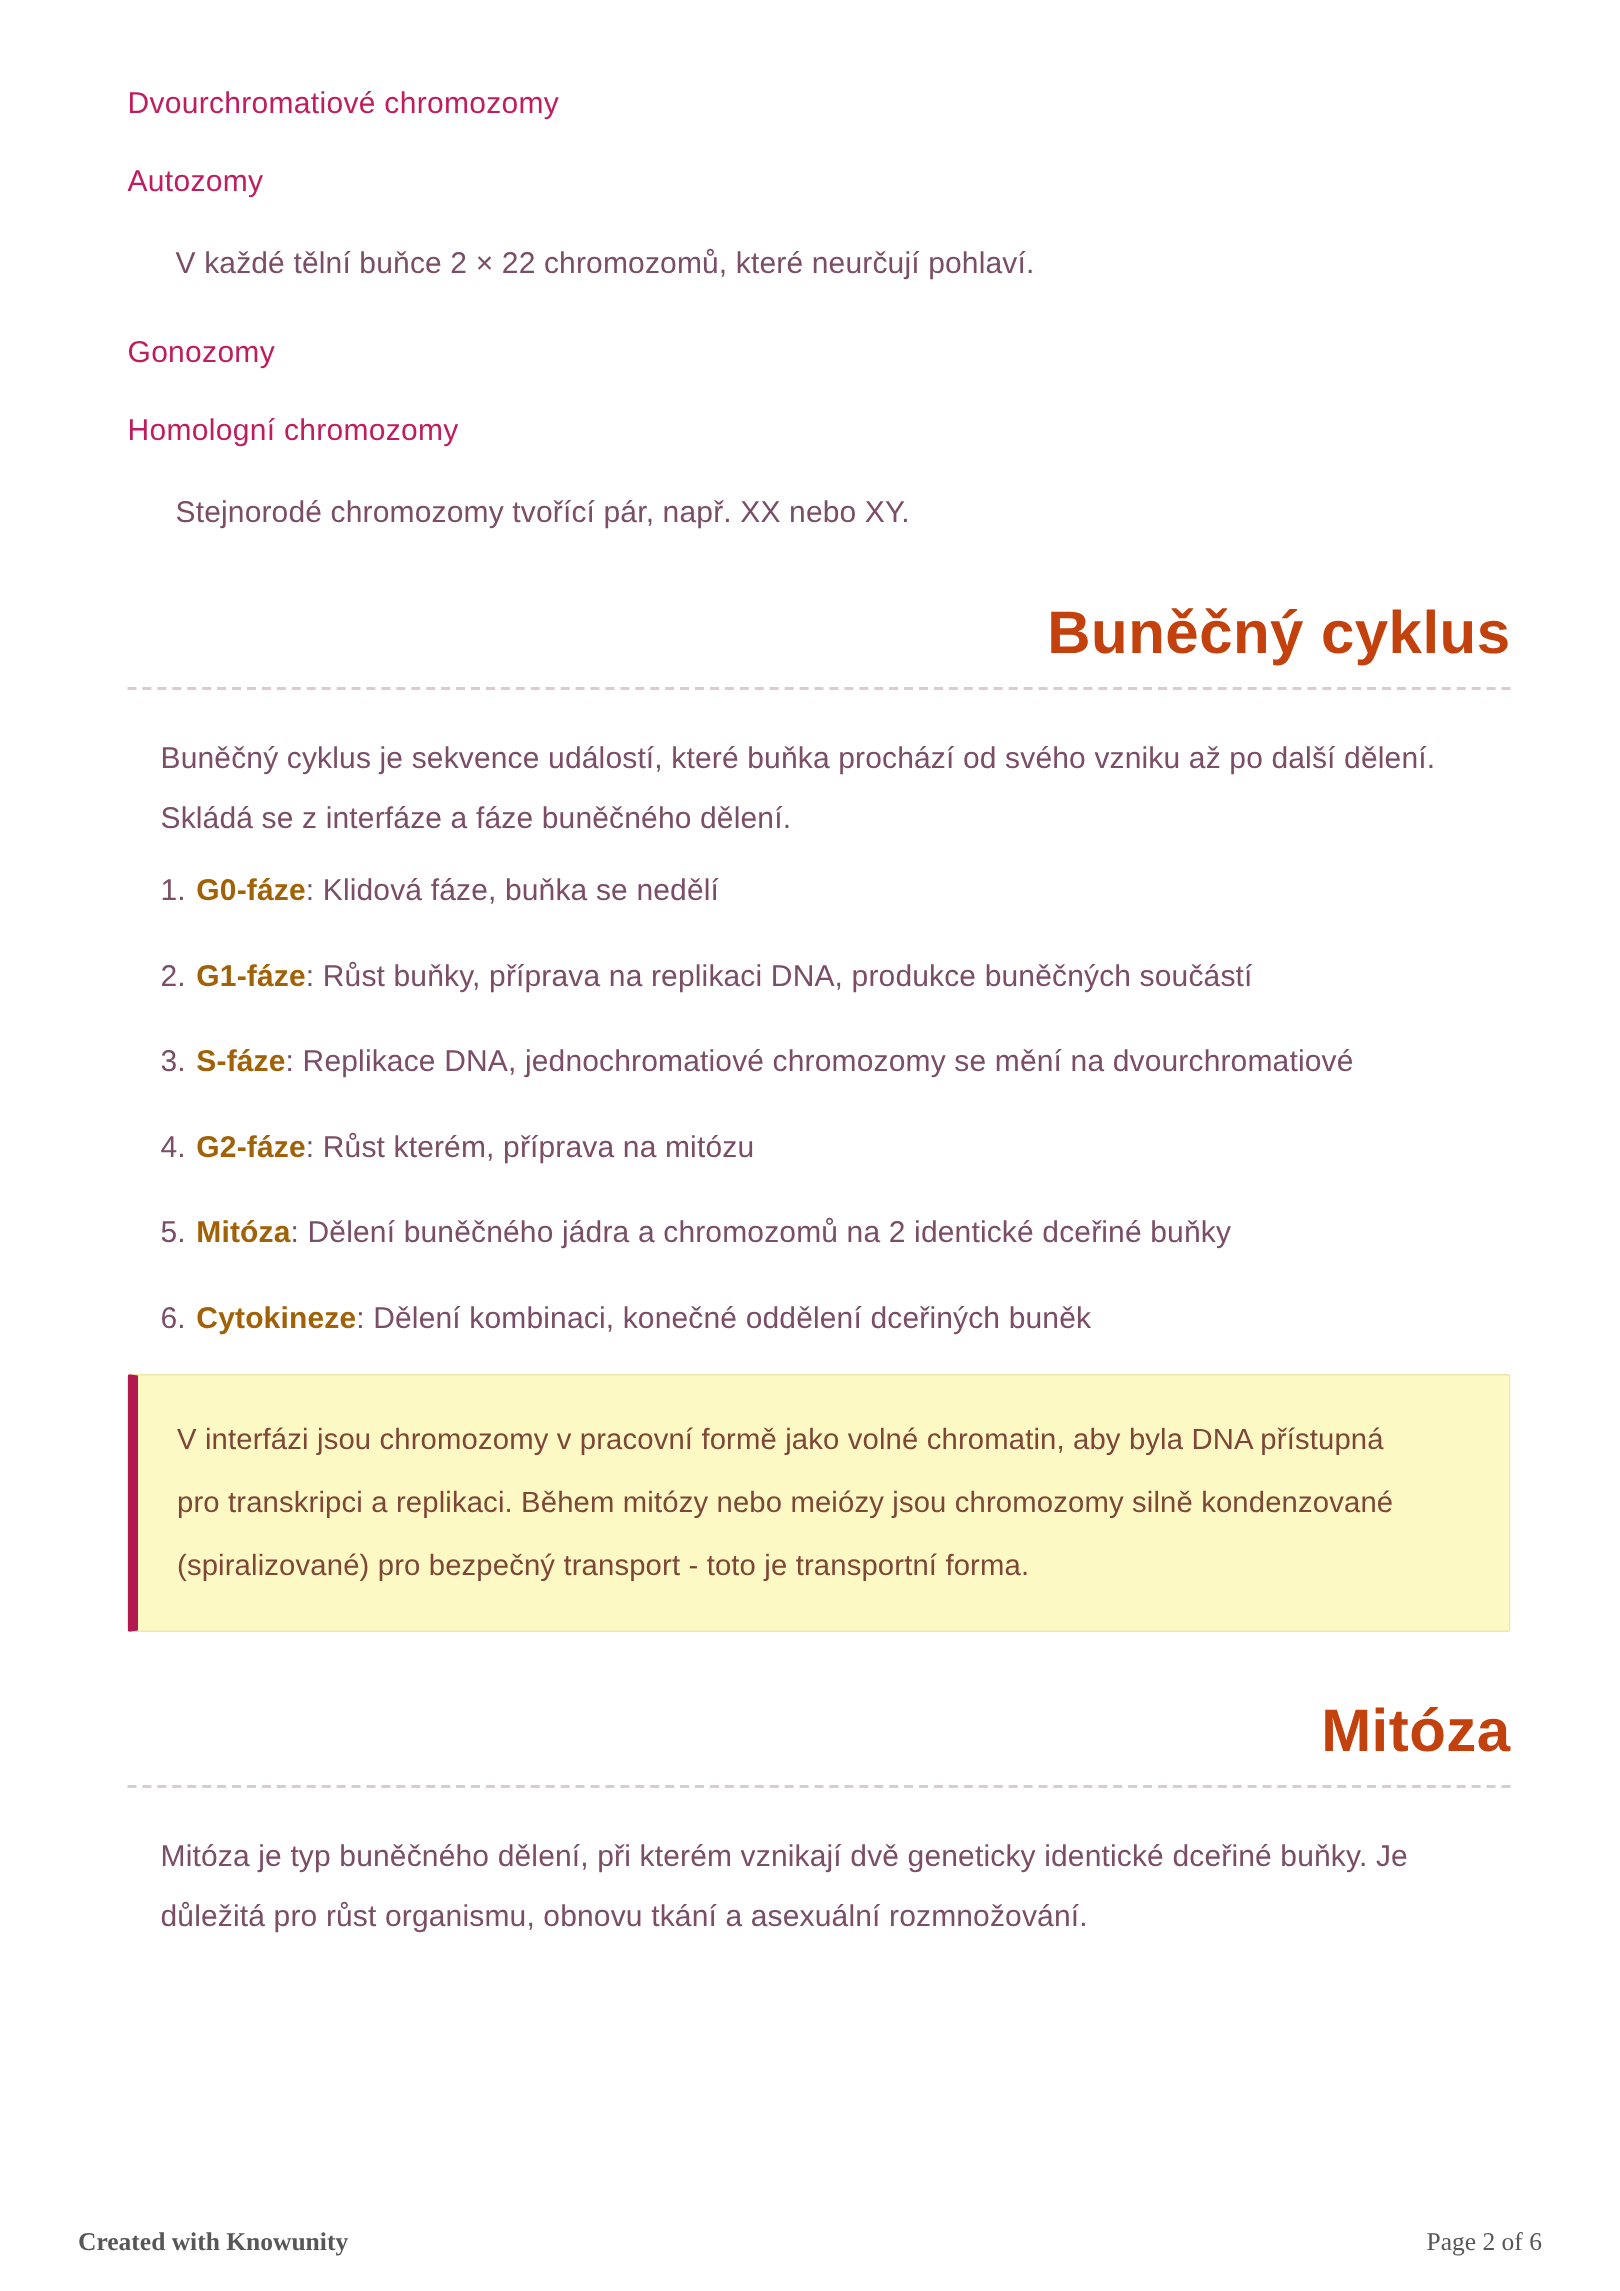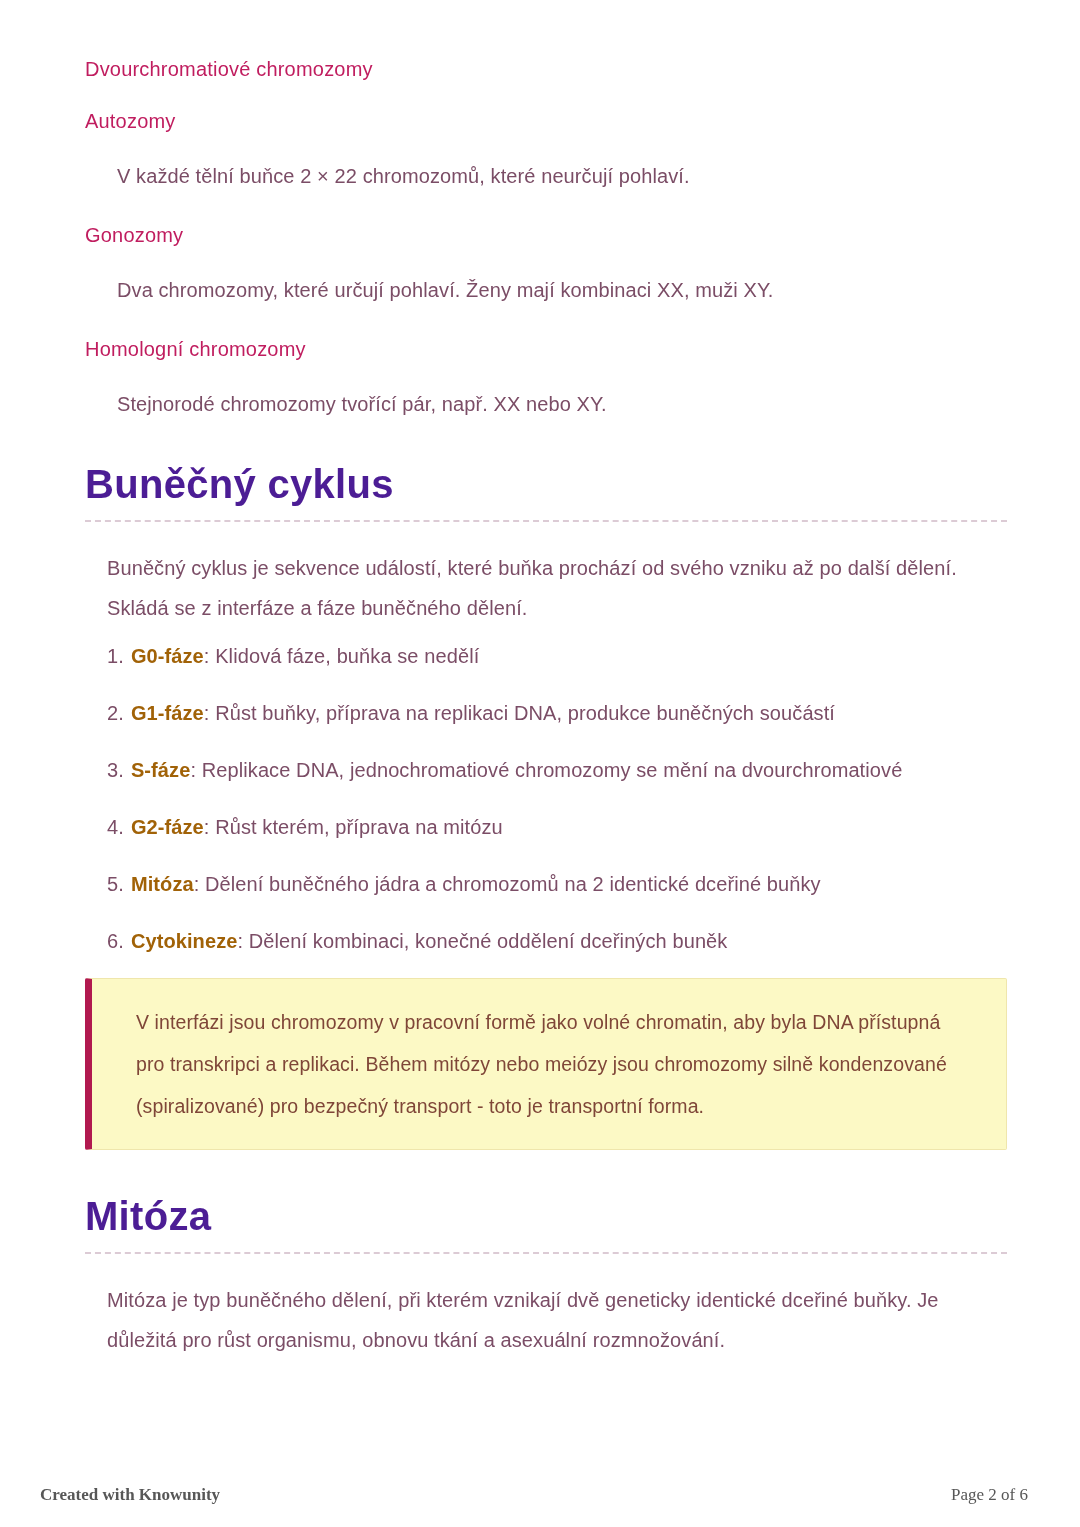--- a/index.html
+++ b/index.html
@@ -26,59 +26,60 @@
   .body-text {
     color: #7B4D66;
     font-size: 20px;
     line-height: 40px;
     letter-spacing: 0.1px;
   }
   .def-text {
     margin: 22px 0 0 32px;
   }
   .section-title {
-    color: #4c1d95;
+    color: #c2410c;
     font-size: 40px;
     font-weight: 700;
     line-height: 48px;
     letter-spacing: 0.3px;
     margin-top: 36px;
     padding-bottom: 12px;
     border-bottom: 2px dashed #DCCBD5;
+    text-align: right;
   }
   .section-title.mitosis { margin-top: 42px; }
   .lead { margin-top: 26px; margin-left: 22px; }
   .phase-list { margin-top: 8px; }
   .phase-item {
     line-height: 40px;
     margin-bottom: 17px;
     padding-left: 22px;
     font-size: 20px;
     color: #7B4D66;
     letter-spacing: 0.1px;
   }
   .phase-num { margin-right: 7px; }
   .phase-term { font-weight: 700; color: #a16207; }
   .callout {
     margin-top: 6px;
     background: #FCF9C5;
     border: 1px solid #EFE6AC;
     border-left: 7px solid #B1194F;
     border-radius: 2px;
-    padding: 22px 52px 22px 44px;
+    padding: 22px 52px 22px 26px;
   }
   .callout-text {
     color: #7F4638;
     font-size: 19.5px;
     line-height: 42px;
     letter-spacing: 0.1px;
   }
   .page-footer {
     position: absolute;
-    left: 40px;
+    left: 52px;
     right: 52px;
     bottom: 22px;
     display: flex;
     justify-content: space-between;
     align-items: baseline;
     font-family: "Liberation Serif", "DejaVu Serif", serif;
     color: #575757;
     font-size: 17px;
   }
   .footer-credit { font-weight: 700; }
@@ -87,21 +88,20 @@
 <body>
 
 <div class="content">
 
   <h4 class="subheading">Dvourchromatiové chromozomy</h4>
 
   <h4 class="subheading">Autozomy</h4>
   <p class="body-text def-text">V každé tělní buňce 2 × 22 chromozomů, které neurčují pohlaví.</p>
 
   <h4 class="subheading">Gonozomy</h4>
-  <p class="body-text def-text">Dva chromozomy, které určují pohlaví. Ženy mají kombinaci XX, muži XY.</p>
 
   <h4 class="subheading">Homologní chromozomy</h4>
   <p class="body-text def-text">Stejnorodé chromozomy tvořící pár, např. XX nebo XY.</p>
 
   <h1 class="section-title">Buněčný cyklus</h1>
 
   <p class="body-text lead">Buněčný cyklus je sekvence událostí, které buňka prochází od svého vzniku až po další dělení. Skládá se z interfáze a fáze buněčného dělení.</p>
 
   <div class="phase-list">
     <div class="phase-item">

